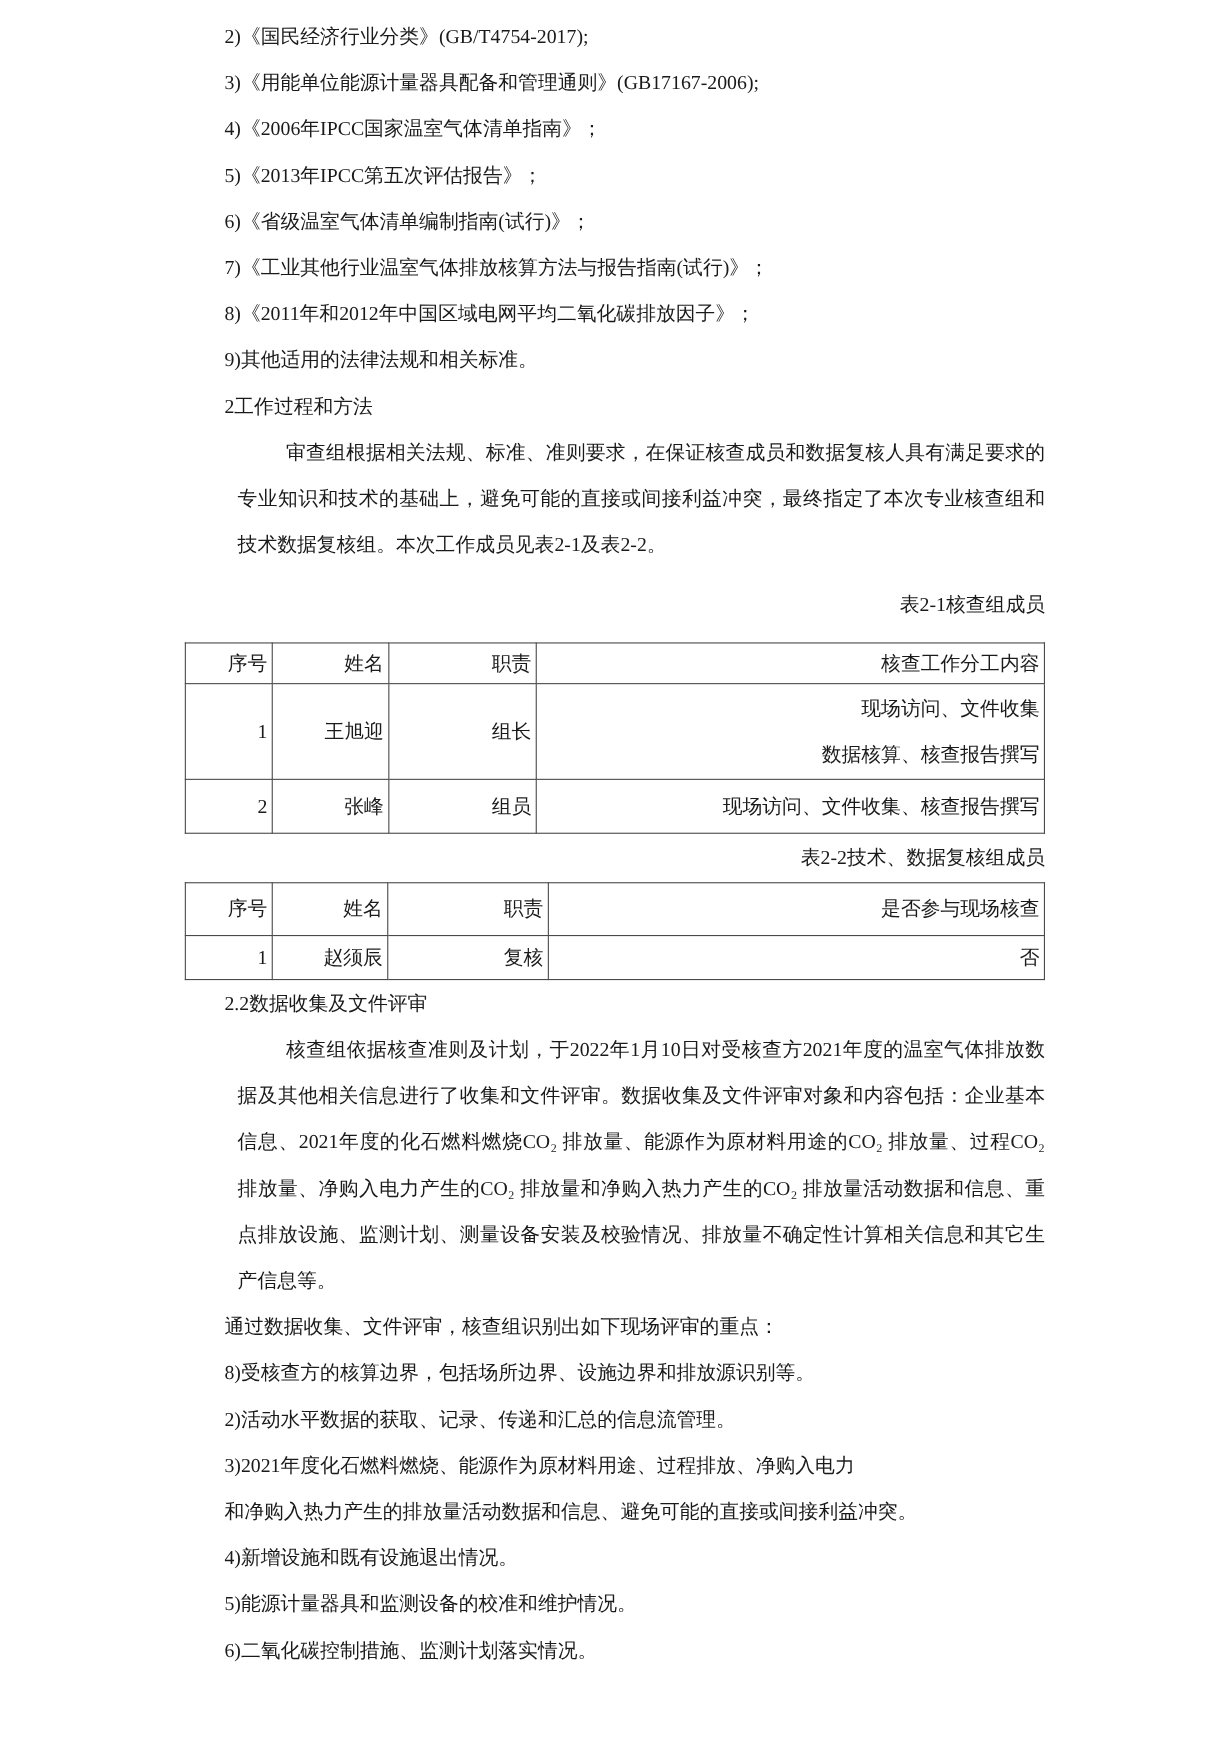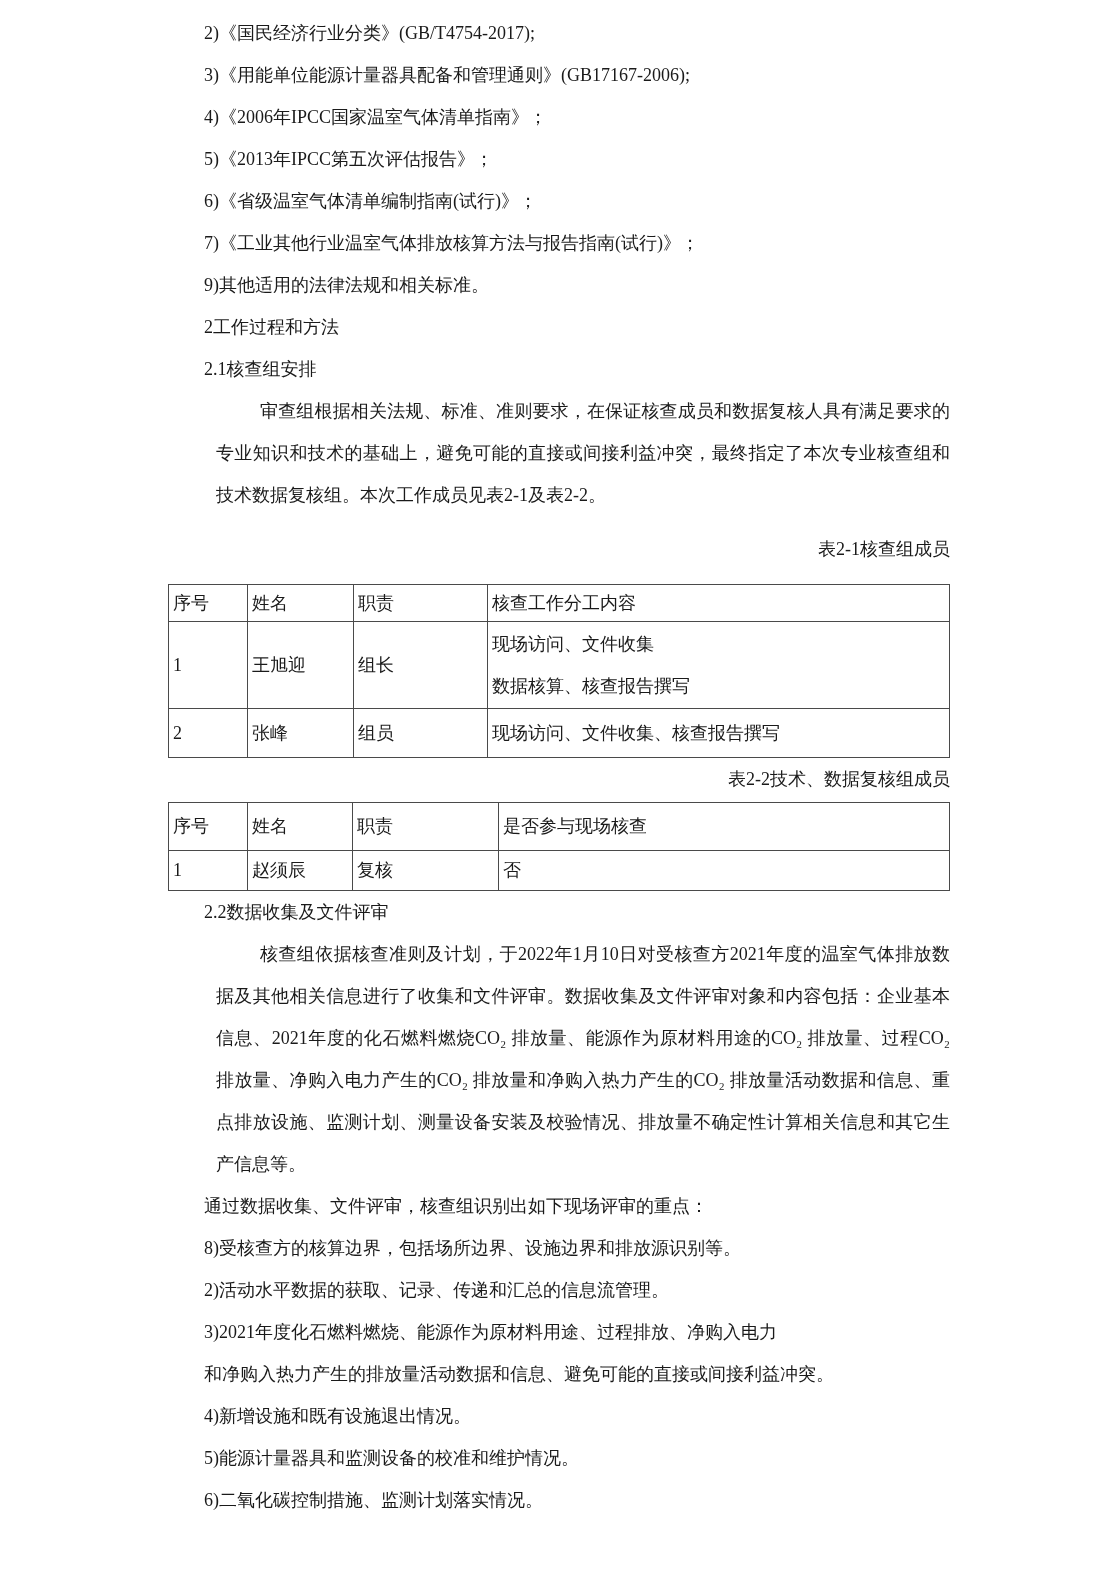--- a/index.html
+++ b/index.html
@@ -14,41 +14,41 @@
     font-size:18px;
     padding:12px 170px 0 168px;
   }
   p { margin:0; }
   .line   { line-height:42px; white-space:nowrap; }
   .indent { text-indent:36px; }
   .para   { line-height:42px; text-align:justify; text-indent:44px;margin-left:48px; }
   .caption  { margin:12px 0 14px; line-height:42px; text-align:right; }
   .caption2 { margin:3px 0 5px;  line-height:36px; text-align:right; }
   table.tbl { border-collapse:collapse; width:782px; table-layout:fixed; }
-  .tbl td { border:1px solid #4a4a4a; text-align:left; vertical-align:middle; padding:0 4px; line-height:1.35; overflow:hidden; }
+  .tbl td { border:1px solid #4a4a4a; text-align:right; vertical-align:middle; padding:0 4px; line-height:1.35; overflow:hidden; }
   tr.h37 { height:37px; } tr.h87 { height:87px; } tr.h49 { height:49px; }
   tr.h48 { height:48px; } tr.h40 { height:40px; }
   .duty-line { line-height:42px; }
   .sec22 { }
 </style>
 </head>
 <body>
 
 <div class="page">
 
   <p class="line indent">2)《国民经济行业分类》(GB/T4754-2017);</p>
   <p class="line indent">3)《用能单位能源计量器具配备和管理通则》(GB17167-2006);</p>
   <p class="line indent">4)《2006年IPCC国家温室气体清单指南》；</p>
   <p class="line indent">5)《2013年IPCC第五次评估报告》；</p>
   <p class="line indent">6)《省级温室气体清单编制指南(试行)》；</p>
   <p class="line indent">7)《工业其他行业温室气体排放核算方法与报告指南(试行)》；</p>
+  <p class="line indent">8)《2011年和2012年中国区域电网平均二氧化碳排放因子》；</p>
   <p class="line indent">9)其他适用的法律法规和相关标准。</p>
 
   <p class="line indent">2工作过程和方法</p>
-  <p class="line indent">2.1核查组安排</p>
 
   <p class="para">审查组根据相关法规、标准、准则要求，在保证核查成员和数据复核人具有满足要求的专业知识和技术的基础上，避免可能的直接或间接利益冲突，最终指定了本次专业核查组和技术数据复核组。本次工作成员见表2-1及表2-2。</p>
 
   <p class="caption">表2-1核查组成员</p>
 
   <table class="tbl">
     <colgroup>
       <col style="width:79px">
         <col style="width:106px">
         <col style="width:134px">

